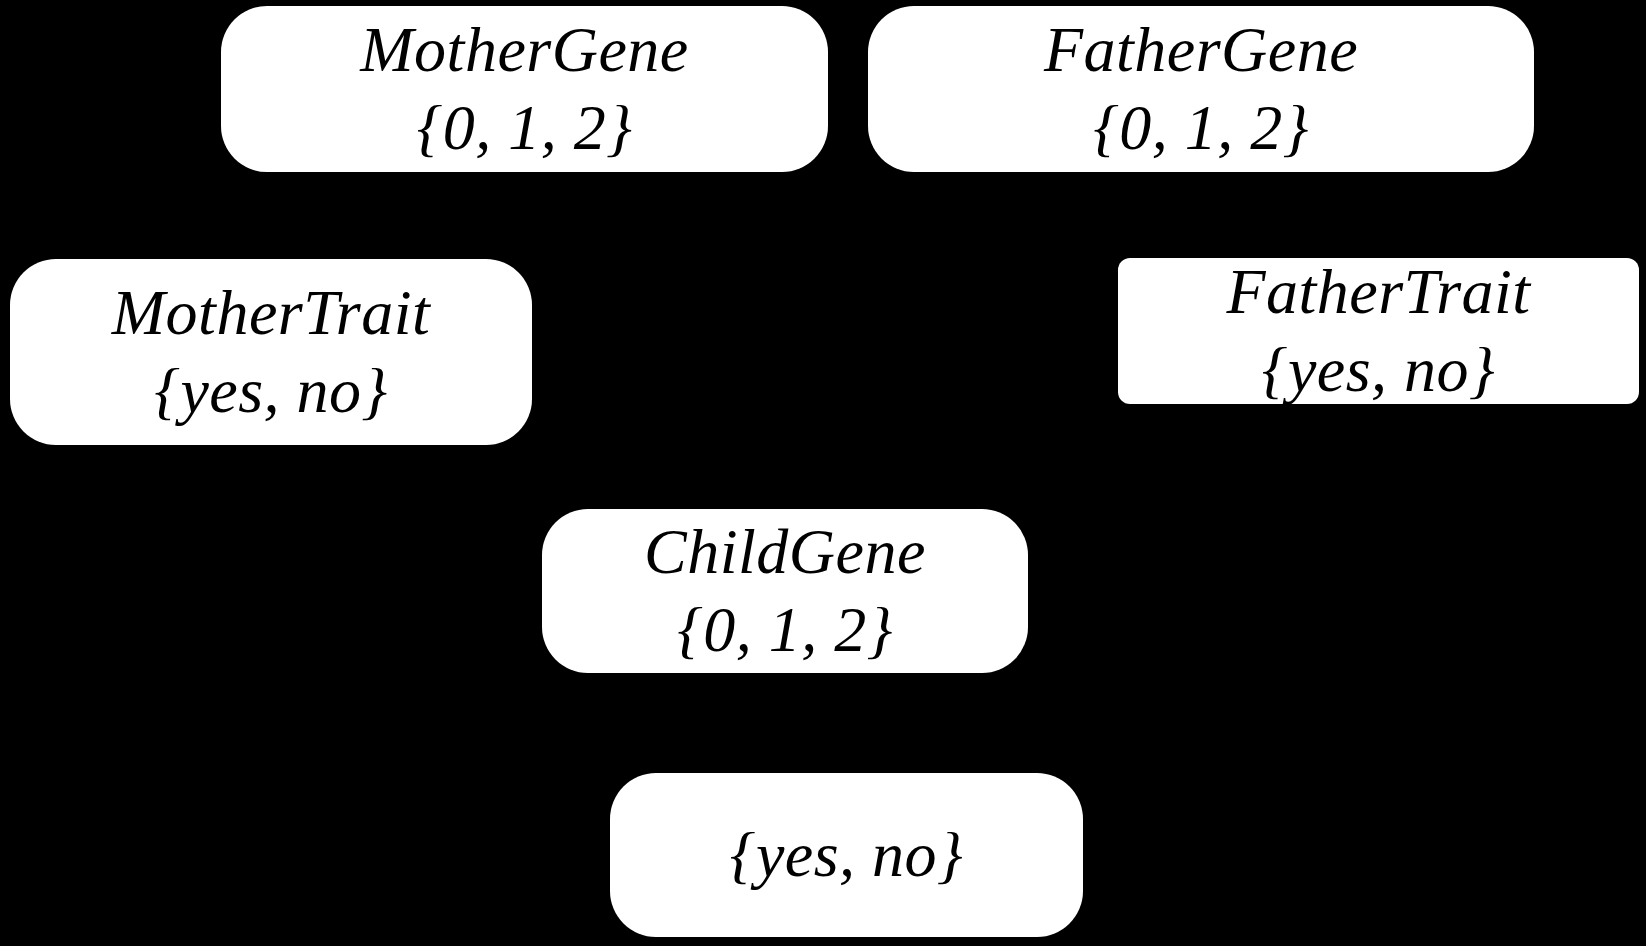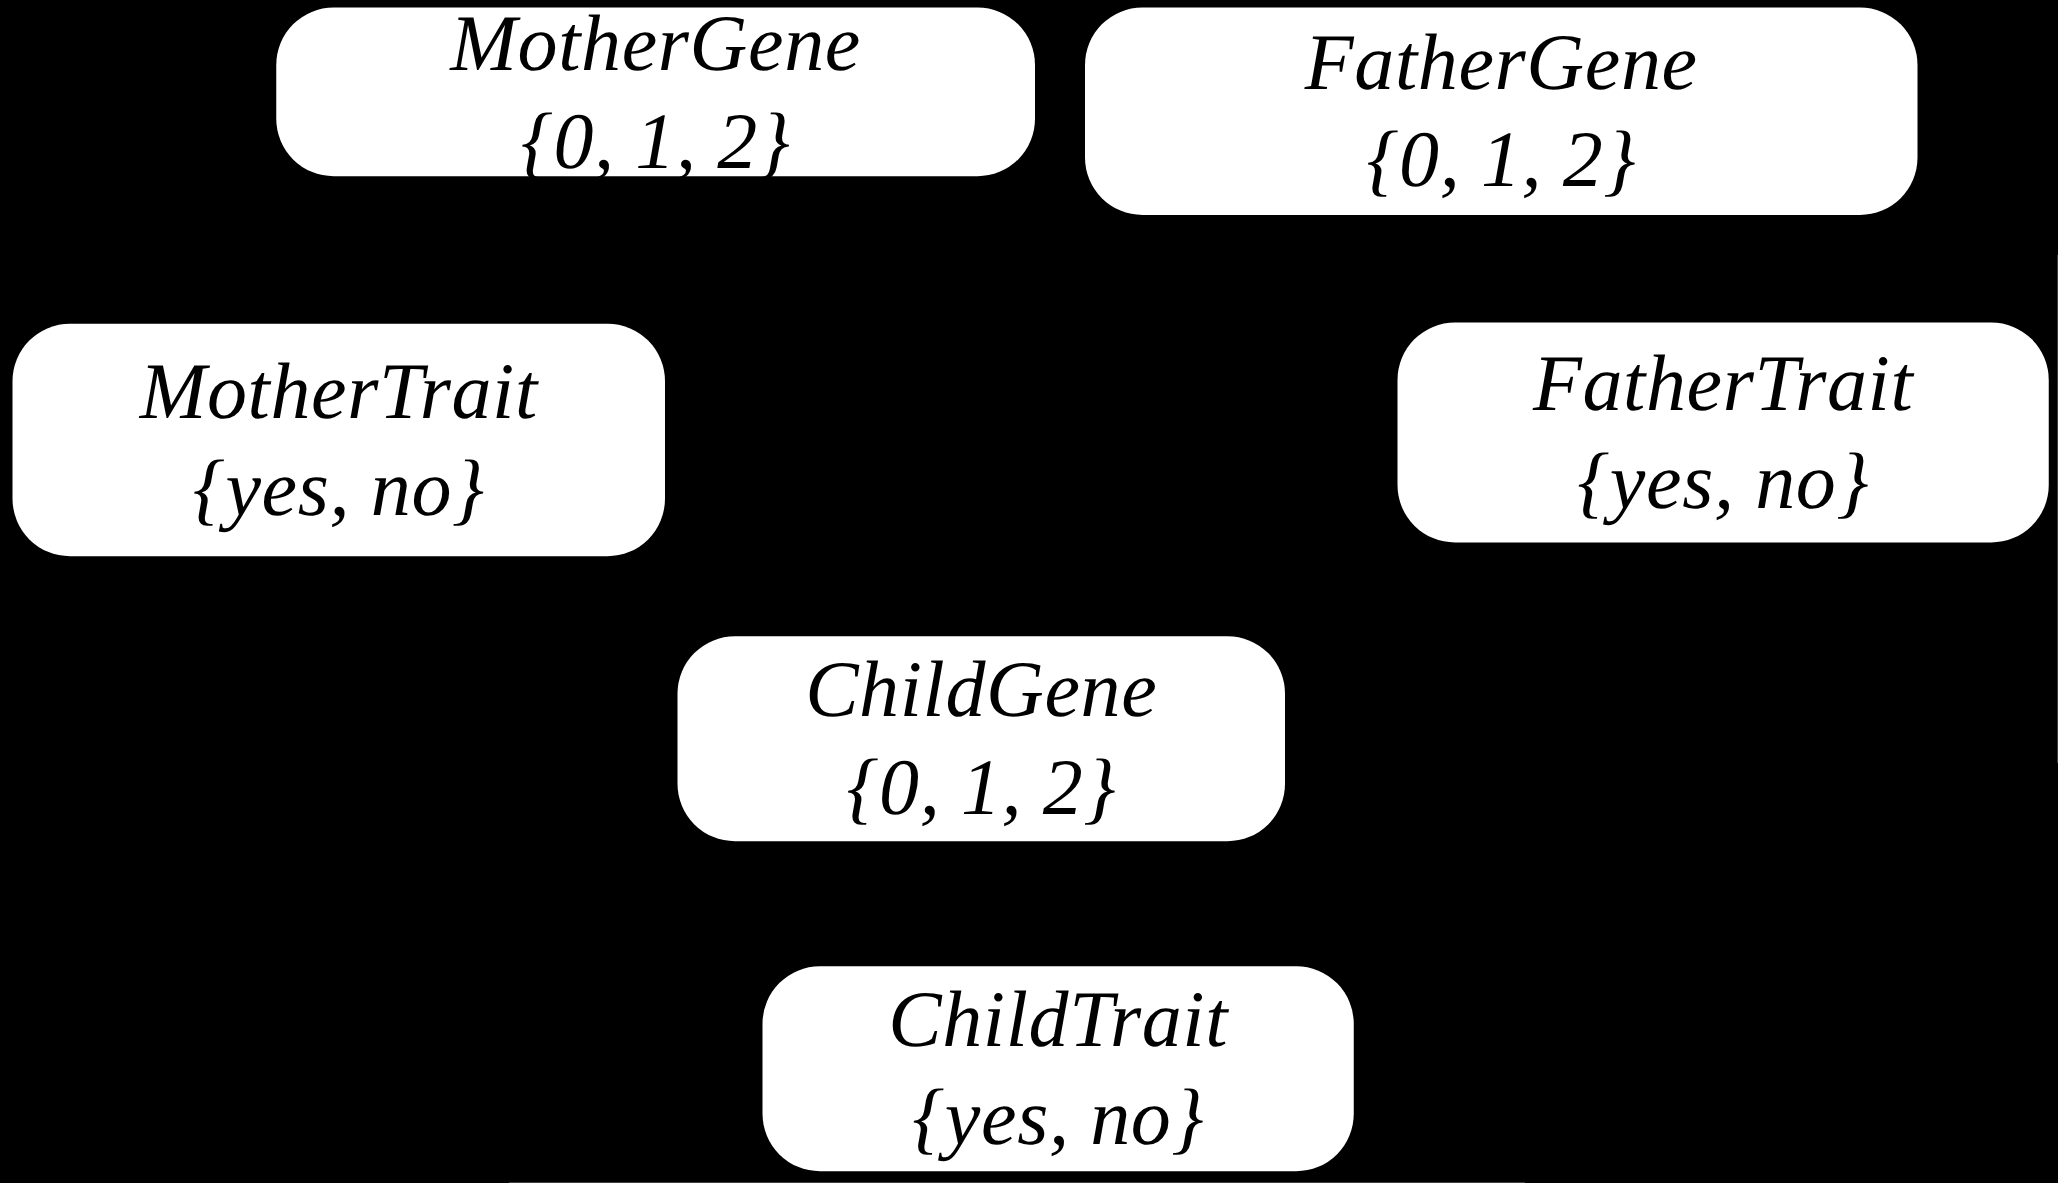--- a/index.html
+++ b/index.html
@@ -33,43 +33,42 @@
     line-height: 78px;
     white-space: nowrap;
     letter-spacing: 0.5px;
   }
 </style>
 </head>
 <body>
 
 <div class="canvas">
 
-  <div class="node" style="left: 221px; top: 6px; width: 607px; height: 135px;">
+  <div class="node" style="left: 221px; top: 6px; width: 607px; height: 166px;">
     <div class="node-name">MotherGene</div>
     <div class="node-values">{0, 1, 2}</div>
   </div>
 
   <div class="node" style="left: 868px; top: 6px; width: 666px; height: 166px;">
     <div class="node-name">FatherGene</div>
     <div class="node-values">{0, 1, 2}</div>
   </div>
 
   <div class="node" style="left: 10px; top: 259px; width: 522px; height: 186px;">
     <div class="node-name">MotherTrait</div>
     <div class="node-values">{yes, no}</div>
   </div>
 
-  <div class="node" style="left: 1118px; top: 258px; width: 521px; height: 176px;">
+  <div class="node" style="left: 1118px; top: 258px; width: 521px; height: 146px; border-radius: 12px;">
     <div class="node-name">FatherTrait</div>
     <div class="node-values">{yes, no}</div>
   </div>
 
   <div class="node" style="left: 542px; top: 509px; width: 486px; height: 164px; text-align: center;">
     <div class="node-name">ChildGene</div>
     <div class="node-values">{0, 1, 2}</div>
   </div>
 
   <div class="node" style="left: 610px; top: 773px; width: 473px; height: 164px;">
-    <div class="node-name">ChildTrait</div>
     <div class="node-values">{yes, no}</div>
   </div>
 
 </div>
 
 </body></html>

